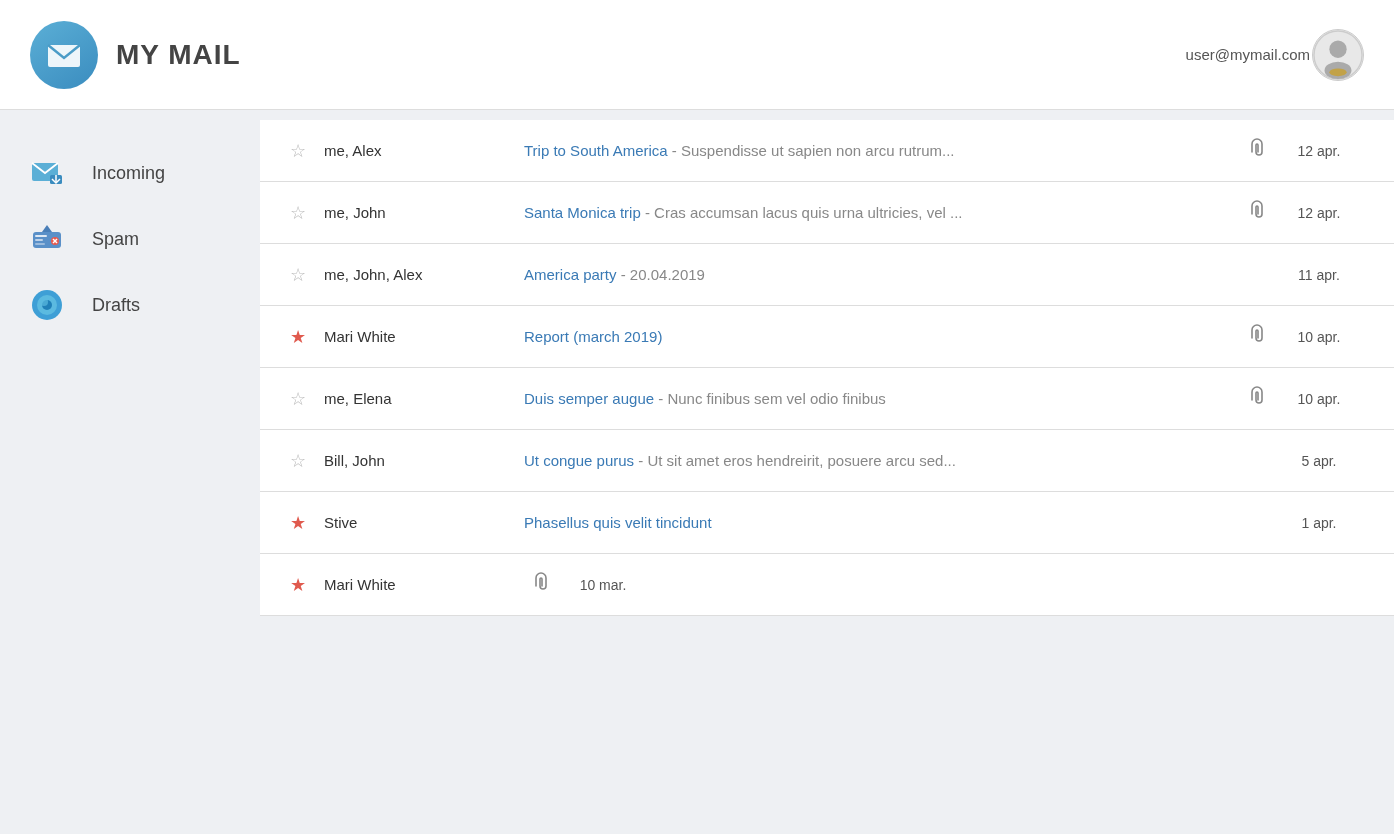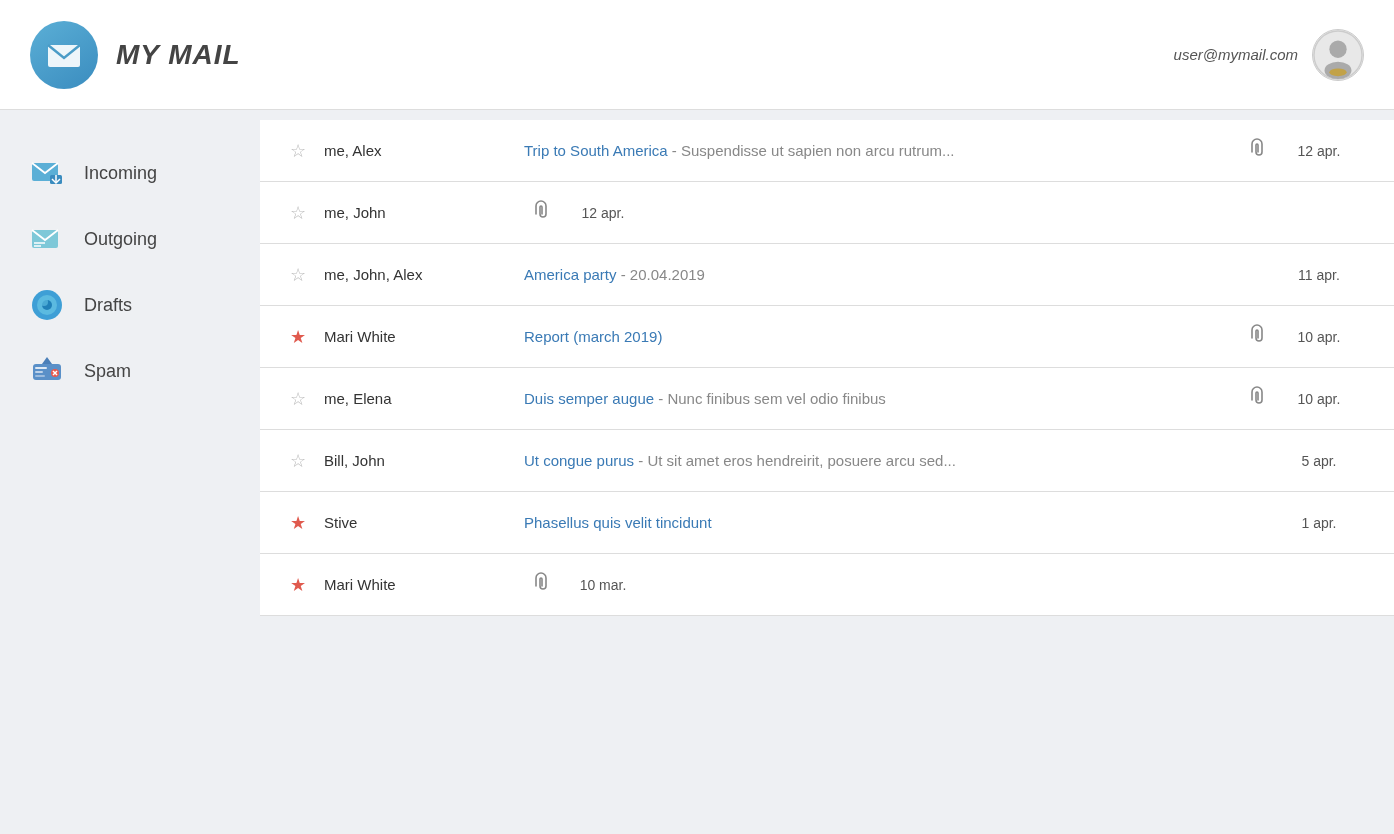--- a/index.html
+++ b/index.html
@@ -12,21 +12,20 @@
     }
 
     
     .header {
       background: #fff;
       display: flex;
       align-items: center;
       padding: 0 30px;
       height: 110px;
       border-bottom: 1px solid #ddd;
-      font-style: italic;
     }
     .logo-circle {
       width: 68px;
       height: 68px;
       background: linear-gradient(145deg, #5bafd6, #3a8cbf);
       border-radius: 50%;
       display: flex;
       align-items: center;
       justify-content: center;
       margin-right: 18px;
@@ -38,21 +37,21 @@
     .app-title {
       font-size: 28px;
       font-weight: 600;
       color: #444;
       letter-spacing: 1px;
     }
     .header-right {
       margin-left: auto;
       display: flex;
       align-items: center;
-      gap: 14px;
+      gap: 2px;
     }
     .user-email {
       font-size: 15px;
       color: #555;
     }
     .avatar {
       width: 52px;
       height: 52px;
       border-radius: 50%;
       border: 1.5px solid #ccc;
@@ -74,21 +73,21 @@
 
     
     .sidebar {
       width: 260px;
       padding: 30px 0;
       flex-shrink: 0;
     }
     .sidebar-item {
       display: flex;
       align-items: center;
-      gap: 18px;
+      gap: 26px;
       padding: 14px 28px;
       cursor: pointer;
       font-size: 18px;
       color: #444;
     }
     .sidebar-item .icon-wrap {
       width: 38px;
       height: 38px;
       display: flex;
       align-items: center;
@@ -198,76 +197,65 @@
           <polygon points="24,20 28,20 26,24" fill="#4a9cc7" opacity="0"></polygon>
 
           <rect x="20" y="19" width="12" height="9" rx="1.5" fill="#3a8cbf"></rect>
           <polyline points="22,23 26,27 30,23" stroke="#fff" stroke-width="1.5" fill="none"></polyline>
           <line x1="26" y1="19" x2="26" y2="26" stroke="#fff" stroke-width="1.5"></line>
         </svg>
       </div>
       <span>Incoming</span>
     </div>
 
-    <div class="sidebar-item">
-      <div class="icon-wrap">
-        <svg width="34" height="28" viewBox="0 0 34 28" fill="none">
-          <rect x="2" y="5" width="26" height="18" rx="2" fill="#7ec8d8"></rect>
-          <polyline points="2,5 15,15 28,5" stroke="#fff" stroke-width="1.8" fill="none"></polyline>
-
-          <line x1="4" y1="18" x2="15" y2="18" stroke="#fff" stroke-width="1.5"></line>
-          <line x1="4" y1="21" x2="11" y2="21" stroke="#fff" stroke-width="1.5"></line>
-        </svg>
-      </div>
-      <span>Outgoing</span>
-    </div>
-
-    <div class="sidebar-item">
-      <div class="icon-wrap">
-        <svg width="34" height="34" viewBox="0 0 34 34" fill="none">
-          <circle cx="17" cy="17" r="15" fill="#3e9fd6"></circle>
-          <circle cx="17" cy="17" r="10" fill="#5bbae0"></circle>
-          <circle cx="17" cy="17" r="5" fill="#2080b8"></circle>
-          <circle cx="14" cy="14" r="4" fill="#5bbae0" opacity="0.7"></circle>
-        </svg>
-      </div>
-      <span>Drafts</span>
-    </div>
 
     <div class="sidebar-item">
       <div class="icon-wrap">
         <svg width="34" height="34" viewBox="0 0 34 34" fill="none">
           <rect x="3" y="10" width="28" height="16" rx="3" fill="#5a90c8"></rect>
           <polygon points="17,3 22,10 12,10" fill="#4a7fb8"></polygon>
           <rect x="5" y="13" width="12" height="2" rx="1" fill="#fff" opacity="0.8"></rect>
           <rect x="5" y="17" width="8" height="2" rx="1" fill="#fff" opacity="0.6"></rect>
           <rect x="5" y="21" width="10" height="2" rx="1" fill="#fff" opacity="0.4"></rect>
           <circle cx="25" cy="19" r="4" fill="#e85a4e"></circle>
           <line x1="23" y1="17" x2="27" y2="21" stroke="#fff" stroke-width="1.5"></line>
           <line x1="27" y1="17" x2="23" y2="21" stroke="#fff" stroke-width="1.5"></line>
         </svg>
       </div>
       <span>Spam</span>
     </div>
 
+    <div class="sidebar-item">
+      <div class="icon-wrap">
+        <svg width="34" height="34" viewBox="0 0 34 34" fill="none">
+          <circle cx="17" cy="17" r="15" fill="#3e9fd6"></circle>
+          <circle cx="17" cy="17" r="10" fill="#5bbae0"></circle>
+          <circle cx="17" cy="17" r="5" fill="#2080b8"></circle>
+          <circle cx="14" cy="14" r="4" fill="#5bbae0" opacity="0.7"></circle>
+        </svg>
+      </div>
+      <span>Drafts</span>
+    </div>
+
   </div>
 
   <div class="email-list" id="email-list">
   <div class="email-row">
         <div class="star-col"><span class="star">☆</span></div>
         <div class="sender-col">me, Alex</div>
         <div class="subject-col"><span class="subject-bold">Trip to South America</span><span class="subject-preview"> - Suspendisse ut sapien non arcu rutrum...</span></div>
         <div class="attachment-col"><svg width="18" height="20" viewBox="0 0 18 20" fill="none">
             <path d="M4 14V6a5 5 0 0110 0v8a3 3 0 01-6 0V7a1 1 0 012 0v7" stroke="#888" stroke-width="1.6" stroke-linecap="round" fill="none"></path>
           </svg></div>
         <div class="date-col">12 apr.</div>
       </div>
       <div class="email-row">
         <div class="star-col"><span class="star">☆</span></div>
         <div class="sender-col">me, John</div>
+        <div class="subject-col"><span class="subject-bold">Santa Monica trip</span><span class="subject-preview"> - Cras accumsan lacus quis urna ultricies, vel ...</span></div>
         <div class="attachment-col"><svg width="18" height="20" viewBox="0 0 18 20" fill="none">
             <path d="M4 14V6a5 5 0 0110 0v8a3 3 0 01-6 0V7a1 1 0 012 0v7" stroke="#888" stroke-width="1.6" stroke-linecap="round" fill="none"></path>
           </svg></div>
         <div class="date-col">12 apr.</div>
       </div>
       <div class="email-row">
         <div class="star-col"><span class="star">☆</span></div>
         <div class="sender-col">me, John, Alex</div>
         <div class="subject-col"><span class="subject-bold">America party</span><span class="subject-preview"> - 20.04.2019</span></div>
         <div class="attachment-col"></div>

